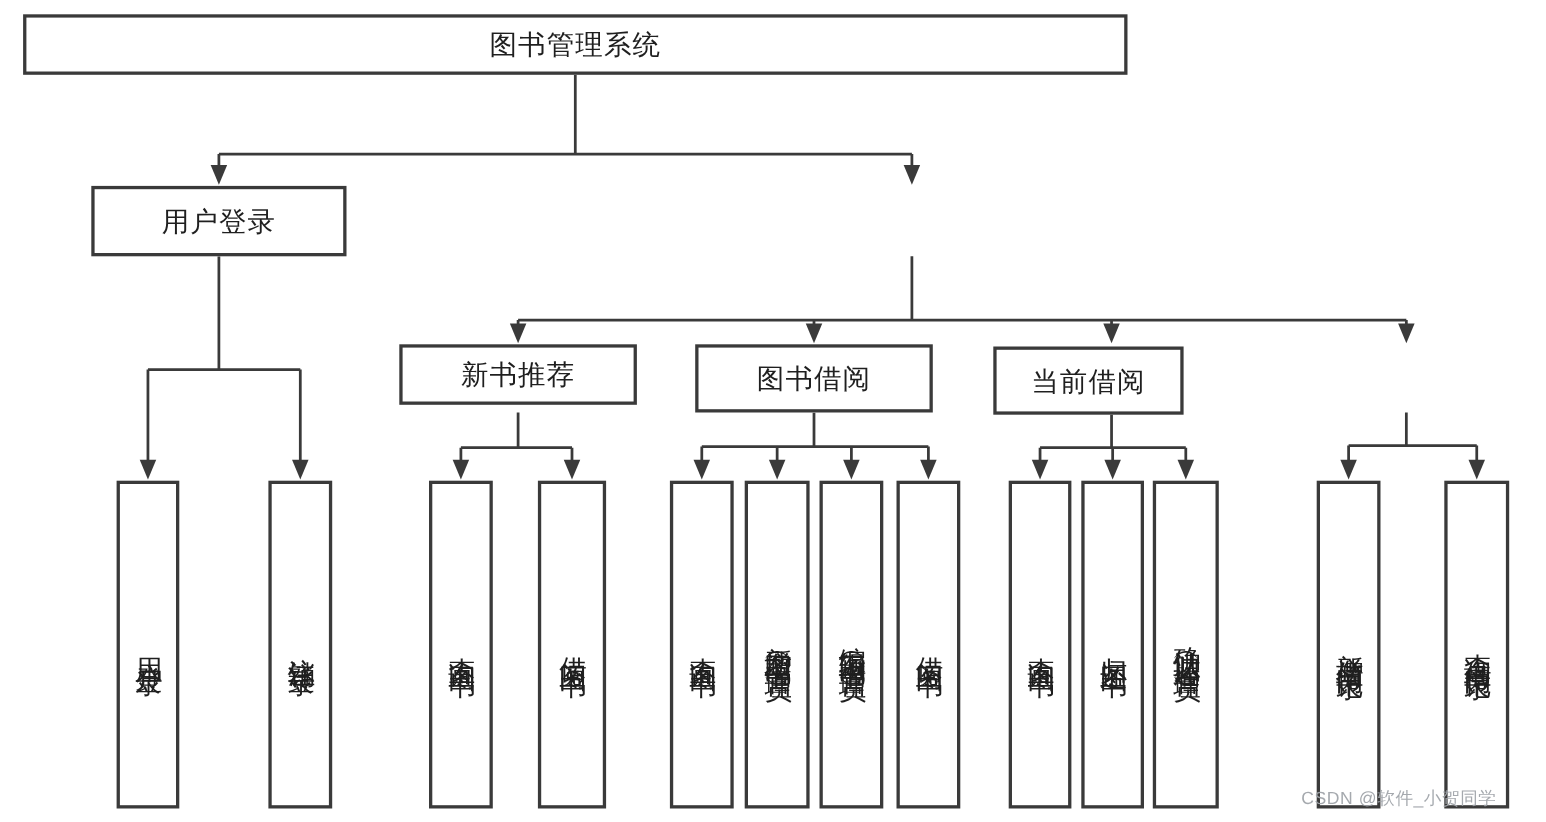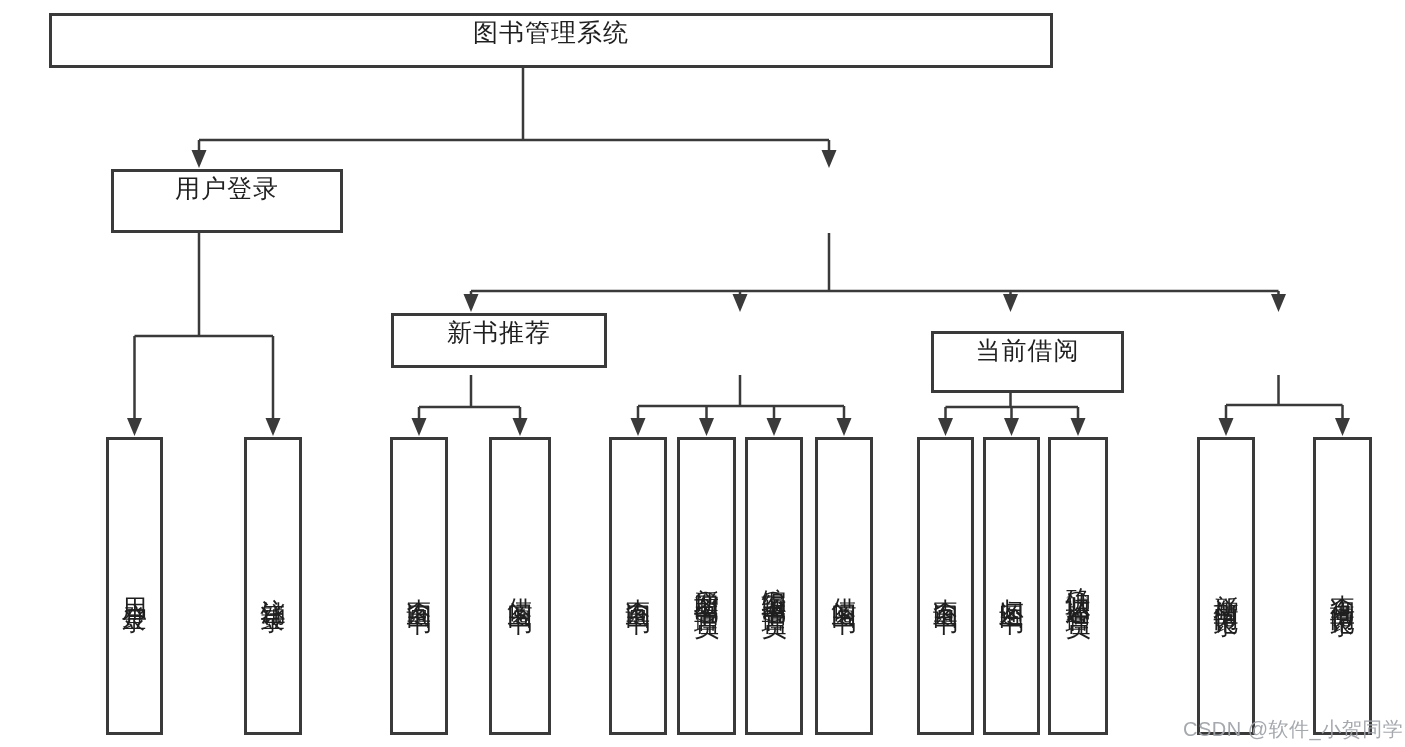--- a/index.html
+++ b/index.html
@@ -9,27 +9,26 @@
     background:#ffffff;
     font-family:"Liberation Sans", sans-serif;
     overflow:hidden;
   }
   #wires{position:absolute;left:0;top:0;width:1405px;height:747px;}
   .hbox{
     position:absolute;
     box-sizing:border-box;
     border:3px solid #3a3a3a;
     background:#ffffff;
-    display:flex;justify-content:center;
+    display:flex;align-items:center;justify-content:center;
     color:#1f1f1f;
     font-size:25px;
     letter-spacing:1px;
     white-space:nowrap;
     z-index:2;
-    margin-left:28px;
   }
   .vbox{
     position:absolute;
     box-sizing:border-box;
     top:437px;height:298px;
     border:3px solid #3a3a3a;
     background:#ffffff;
     display:flex;align-items:center;justify-content:center;
     z-index:2;
   }
@@ -37,21 +36,21 @@
     writing-mode:vertical-rl;
     text-orientation:mixed;
     font-size:25px;
     line-height:1;
     letter-spacing:4px;
     color:#1f1f1f;
   }
   .watermark{
     position:absolute;
     left:1183px;top:716px;
-    font-size:20px;
+    font-size:16px;
     color:rgba(160,164,170,0.95);
     white-space:nowrap;
     z-index:4;
     letter-spacing:0.5px;
   }
 </style>
 </head>
 <body>
 
 <div id="canvas">
@@ -93,21 +92,24 @@
     <span>图书管理系统</span>
   </div>
 
   <div class="hbox" style="left:83px;top:169px;width:232px;height:64px">
     <span>用户登录</span>
   </div>
 
   <div class="hbox" style="left:363px;top:313px;width:216px;height:55px">
     <span>新书推荐</span>
   </div>
-  <div class="hbox" style="left:903px;top:331px;width:193px;height:62px">
+  <div class="hbox" style="left:632px;top:313px;width:216px;height:62px">
+    <span>图书借阅</span>
+  </div>
+  <div class="hbox" style="left:903px;top:315px;width:173px;height:62px">
     <span>当前借阅</span>
   </div>
 
   <div class="vbox" style="left:106px;width:57px">
     <span class="vtext">用户登录</span>
   </div>
   <div class="vbox" style="left:244px;width:58px">
     <span class="vtext">注销登录</span>
   </div>
 

